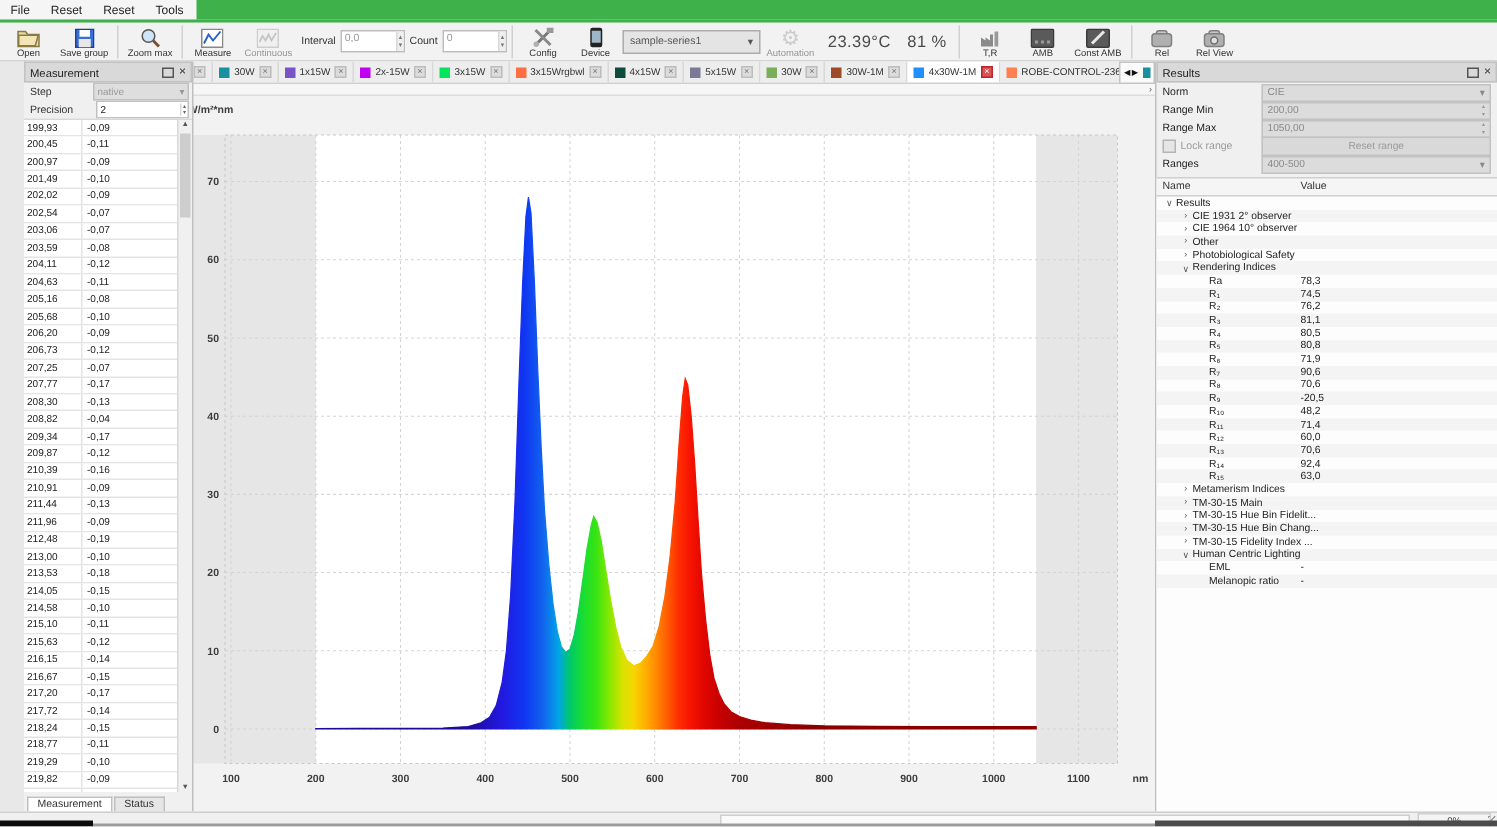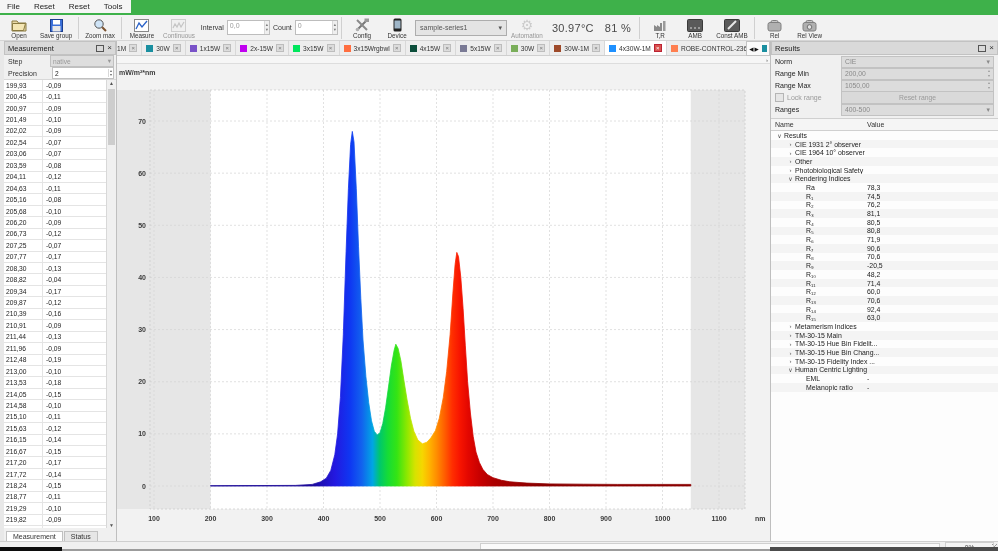--- a/index.html
+++ b/index.html
@@ -52,21 +52,21 @@
 
   
   #chart{left:113px;top:64px;width:657px;height:477px;background:#f2f2f2}
   #chart text{font-family:"Liberation Sans",sans-serif;font-size:7px;font-weight:bold;fill:#3c3c3c}
   #chart .xtick{text-anchor:middle}
   #chart .ytick{text-anchor:end}
   #chart .grid{stroke:#d4d4d4;stroke-dasharray:2,2;stroke-width:0.7}
   #chart .gridborder{stroke:#c8c8c8;stroke-dasharray:2,2;stroke-width:0.7}
 
   
-  .left-dock{left:4px;top:41px;width:113px;height:500px;background:#f0f0f0;border-right:1px solid #bfbfbf;
+  .left-dock{left:16px;top:41px;width:113px;height:500px;background:#f0f0f0;border-right:1px solid #bfbfbf;
              display:flex;flex-direction:column}
   .right-dock{left:770px;top:41px;width:228px;height:500px;background:#f0f0f0;border-left:1px solid #bfbfbf;
               display:flex;flex-direction:column}
   .docktitle{height:12px;background:#d9d9d9;border:1px solid #c2c2c2;display:flex;align-items:center;
              padding:0 3px;font-size:7.5px;color:#222;flex:0 0 auto}
   .docktitle .sp{flex:1}
   .float-ic{width:6px;height:5px;border:1px solid #555;margin-right:3px}
   .close-ic{font-size:8px;line-height:8px;color:#333}
 
   .steprow{height:12px;display:flex;align-items:center;padding:0 2px;gap:2px;flex:0 0 auto}
@@ -226,21 +226,21 @@
     <span class="tlabel">Device</span>
   </div>
   <div class="ddl">
     <span>sample-series1</span>
     <span>▾</span>
   </div>
   <div class="tbtn disabled">
     <span class="ticon gearglyph">⚙</span>
     <span class="tlabel">Automation</span>
   </div>
-  <span class="envtext">30.97°C</span>
+  <span class="envtext">23.39°C</span>
   <span class="envtext">81 %</span>
   <span class="tsep"></span>
   <div class="tbtn">
     <span class="ticon">
       <svg width="14" height="13">
           <path d="M1 12 V6 l3 2 V6 l3 2 V4 h2 v8 Z" fill="#8a8a8a"></path>
           <rect x="10" y="2" width="2.5" height="10" fill="#9a9a9a"></rect>
         </svg>
     </span>
     <span class="tlabel">T,R</span>

